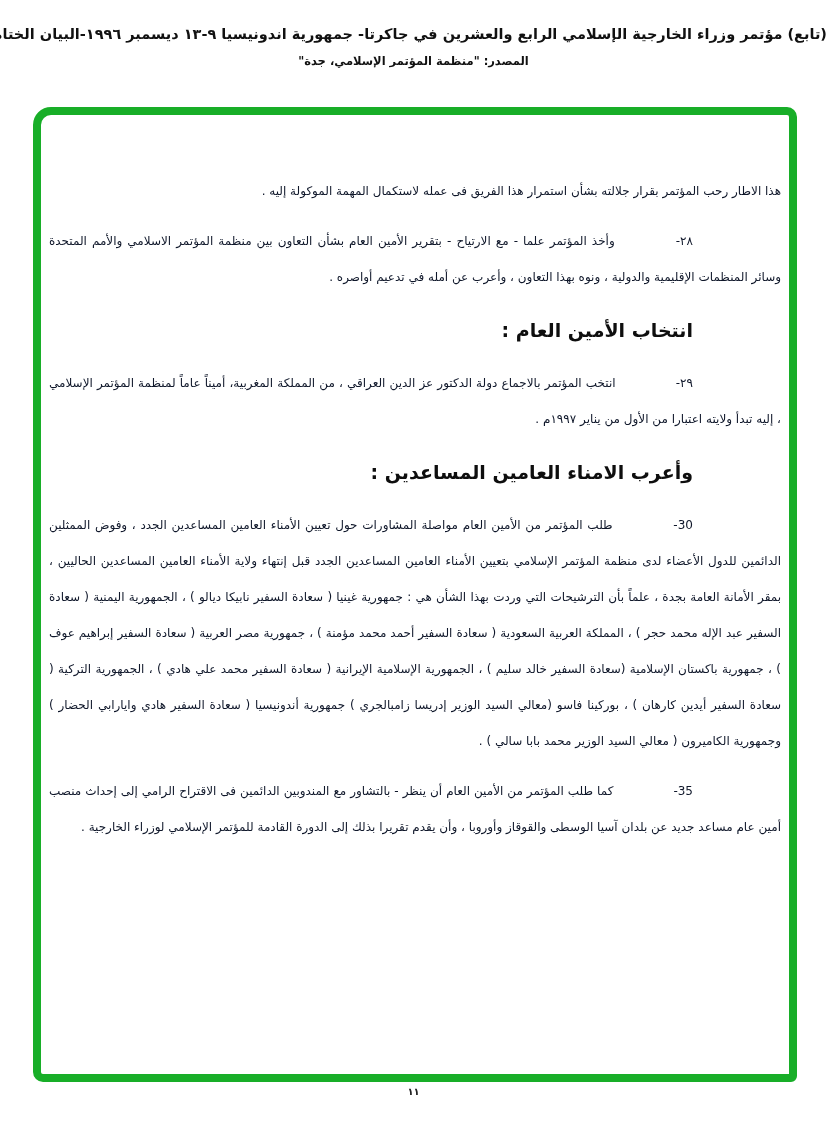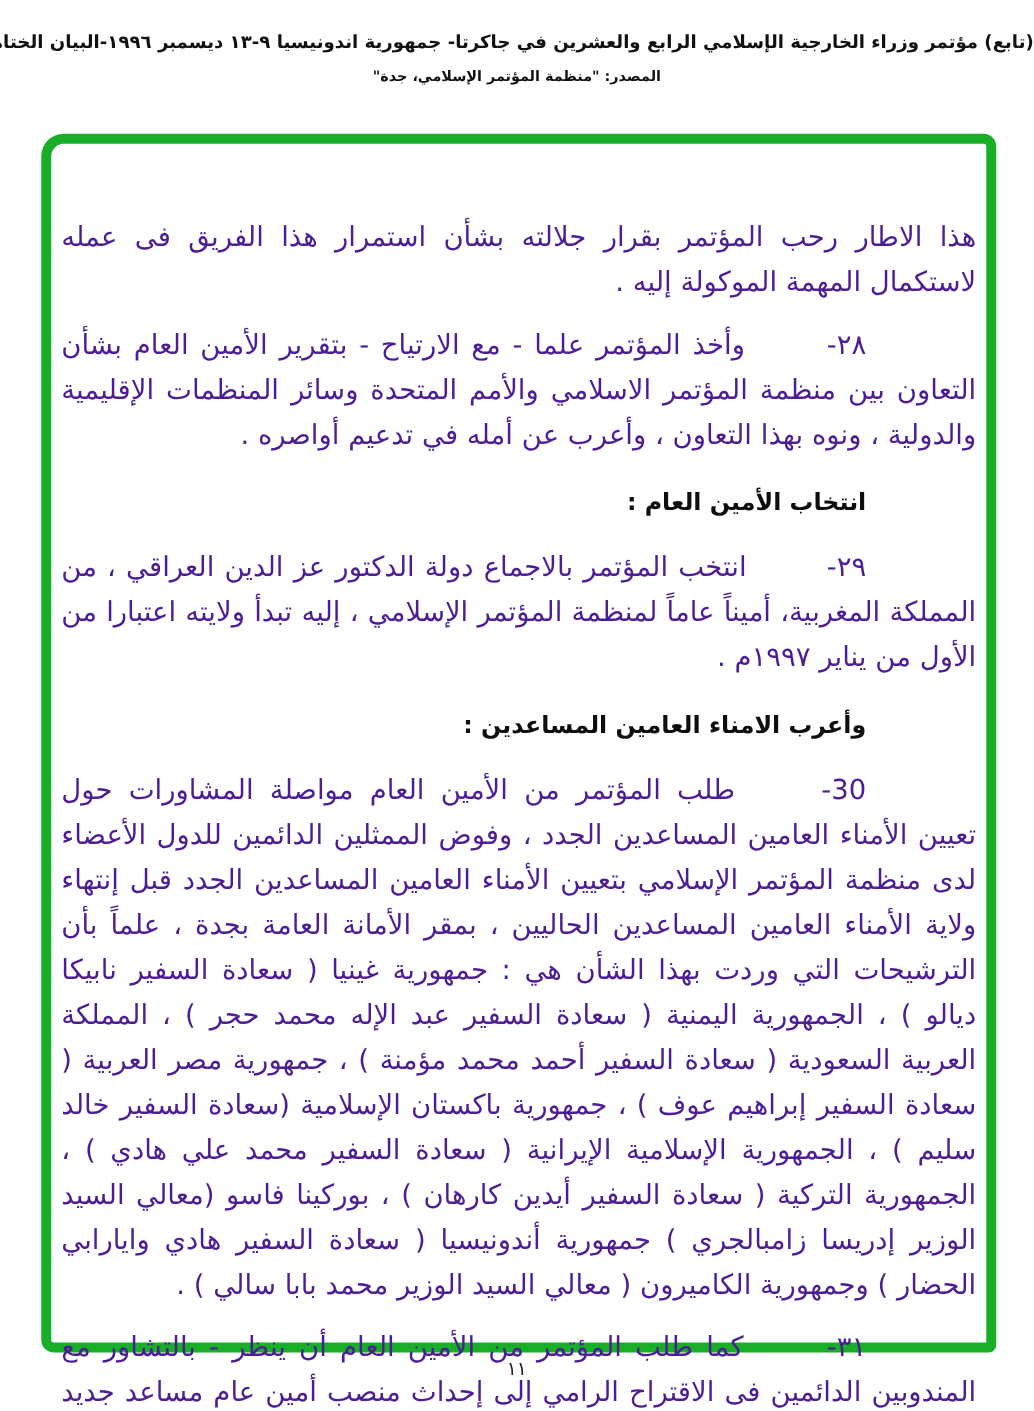--- a/index.html
+++ b/index.html
@@ -23,33 +23,33 @@
   }
   .frame{
     position:absolute;left:33px;top:107px;
     box-sizing:border-box;width:764px;height:975px;
     border:8px solid #18ae28;
     border-radius:18px 10px 6px 10px;
     padding:58px 8px 0 8px;
     direction:rtl;
   }
   .para{
-    font-size:22px;line-height:36px;
+    font-size:12px;line-height:36px;
     text-align:justify;text-justify:inter-word;
-    margin:0 0 14px 0;color:#4c1d95;
+    margin:0 0 14px 0;color:#0f172a;
   }
   .para.numbered{text-indent:88px;}
   .pnum{margin-left:56px;white-space:nowrap;}
   .heading{
     font-size:19px;font-weight:bold;color:#0e0e0e;
     text-align:right;margin:24px 88px 24px 0;
   }
   .page-num{
     position:absolute;top:1086px;left:0;right:0;
-    text-align:center;font-size:15px;color:#222;letter-spacing:4px;
+    text-align:center;font-size:10px;color:#222;letter-spacing:4px;font-weight:bold;
   }
 </style>
 </head>
 <body>
 
 <div class="page">
 
   <div class="doc-header">
     <div class="l1">(تابع) مؤتمر وزراء الخارجية الإسلامي الرابع والعشرين في جاكرتا- جمهورية اندونيسيا ٩-١٣ ديسمبر ١٩٩٦-البيان الختامي</div>
     <div class="l2">المصدر: "منظمة المؤتمر الإسلامي، جدة"</div>
@@ -74,21 +74,21 @@
     </p>
 
     <h2 class="heading">وأعرب الامناء العامين المساعدين :</h2>
 
     <p class="para numbered">
       <span class="pnum">30-</span>
       <span>طلب المؤتمر من الأمين العام مواصلة المشاورات حول تعيين الأمناء العامين المساعدين الجدد ، وفوض الممثلين الدائمين للدول الأعضاء لدى منظمة المؤتمر الإسلامي بتعيين الأمناء العامين المساعدين الجدد قبل إنتهاء ولاية الأمناء العامين المساعدين الحاليين ، بمقر الأمانة العامة بجدة ، علماً بأن الترشيحات التي وردت بهذا الشأن هي : جمهورية غينيا ( سعادة السفير نابيكا ديالو ) ، الجمهورية اليمنية ( سعادة السفير عبد الإله محمد حجر ) ، المملكة العربية السعودية ( سعادة السفير أحمد محمد مؤمنة ) ، جمهورية مصر العربية ( سعادة السفير إبراهيم عوف ) ، جمهورية باكستان الإسلامية (سعادة السفير خالد سليم ) ، الجمهورية الإسلامية الإيرانية ( سعادة السفير محمد علي هادي ) ، الجمهورية التركية ( سعادة السفير أيدين كارهان ) ، بوركينا فاسو (معالي السيد الوزير إدريسا زامبالجري ) جمهورية أندونيسيا ( سعادة السفير هادي وايارابي الحضار ) وجمهورية الكاميرون ( معالي السيد الوزير محمد بابا سالي ) .</span>
     </p>
 
     <p class="para numbered">
-      <span class="pnum">٣١-</span>
+      <span class="pnum">35-</span>
       <span>كما طلب المؤتمر من الأمين العام أن ينظر - بالتشاور مع المندوبين الدائمين فى الاقتراح الرامي إلى إحداث منصب أمين عام مساعد جديد عن بلدان آسيا الوسطى والقوقاز وأوروبا ، وأن يقدم تقريرا بذلك إلى الدورة القادمة للمؤتمر الإسلامي لوزراء الخارجية .</span>
     </p>
 
   </div>
 
   <div class="page-num">١١</div>
 
 </div>
 
 </body></html>

